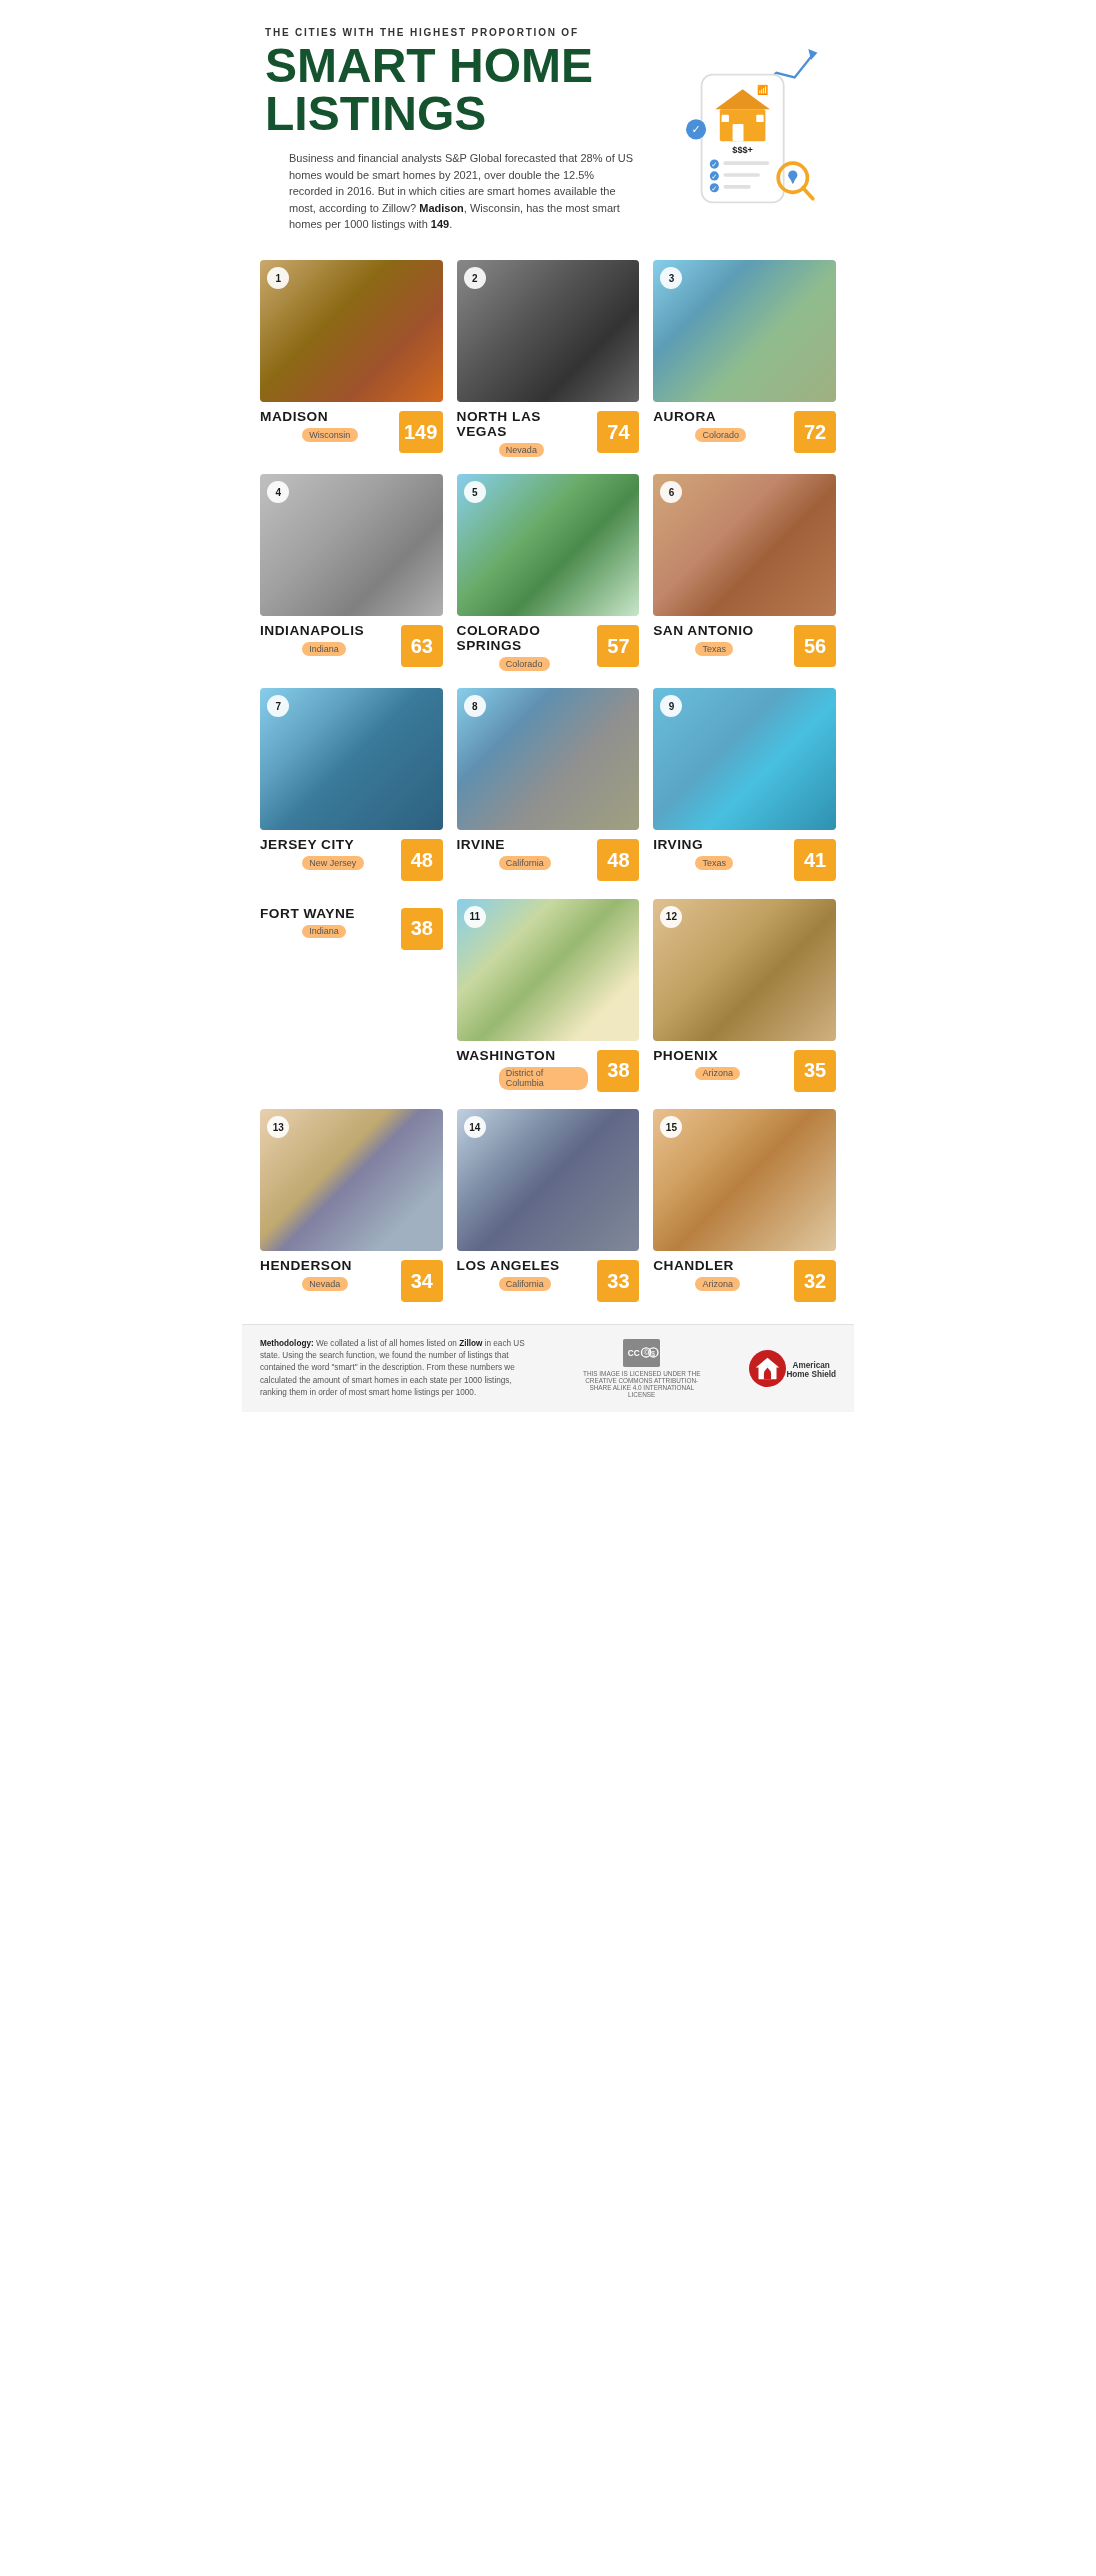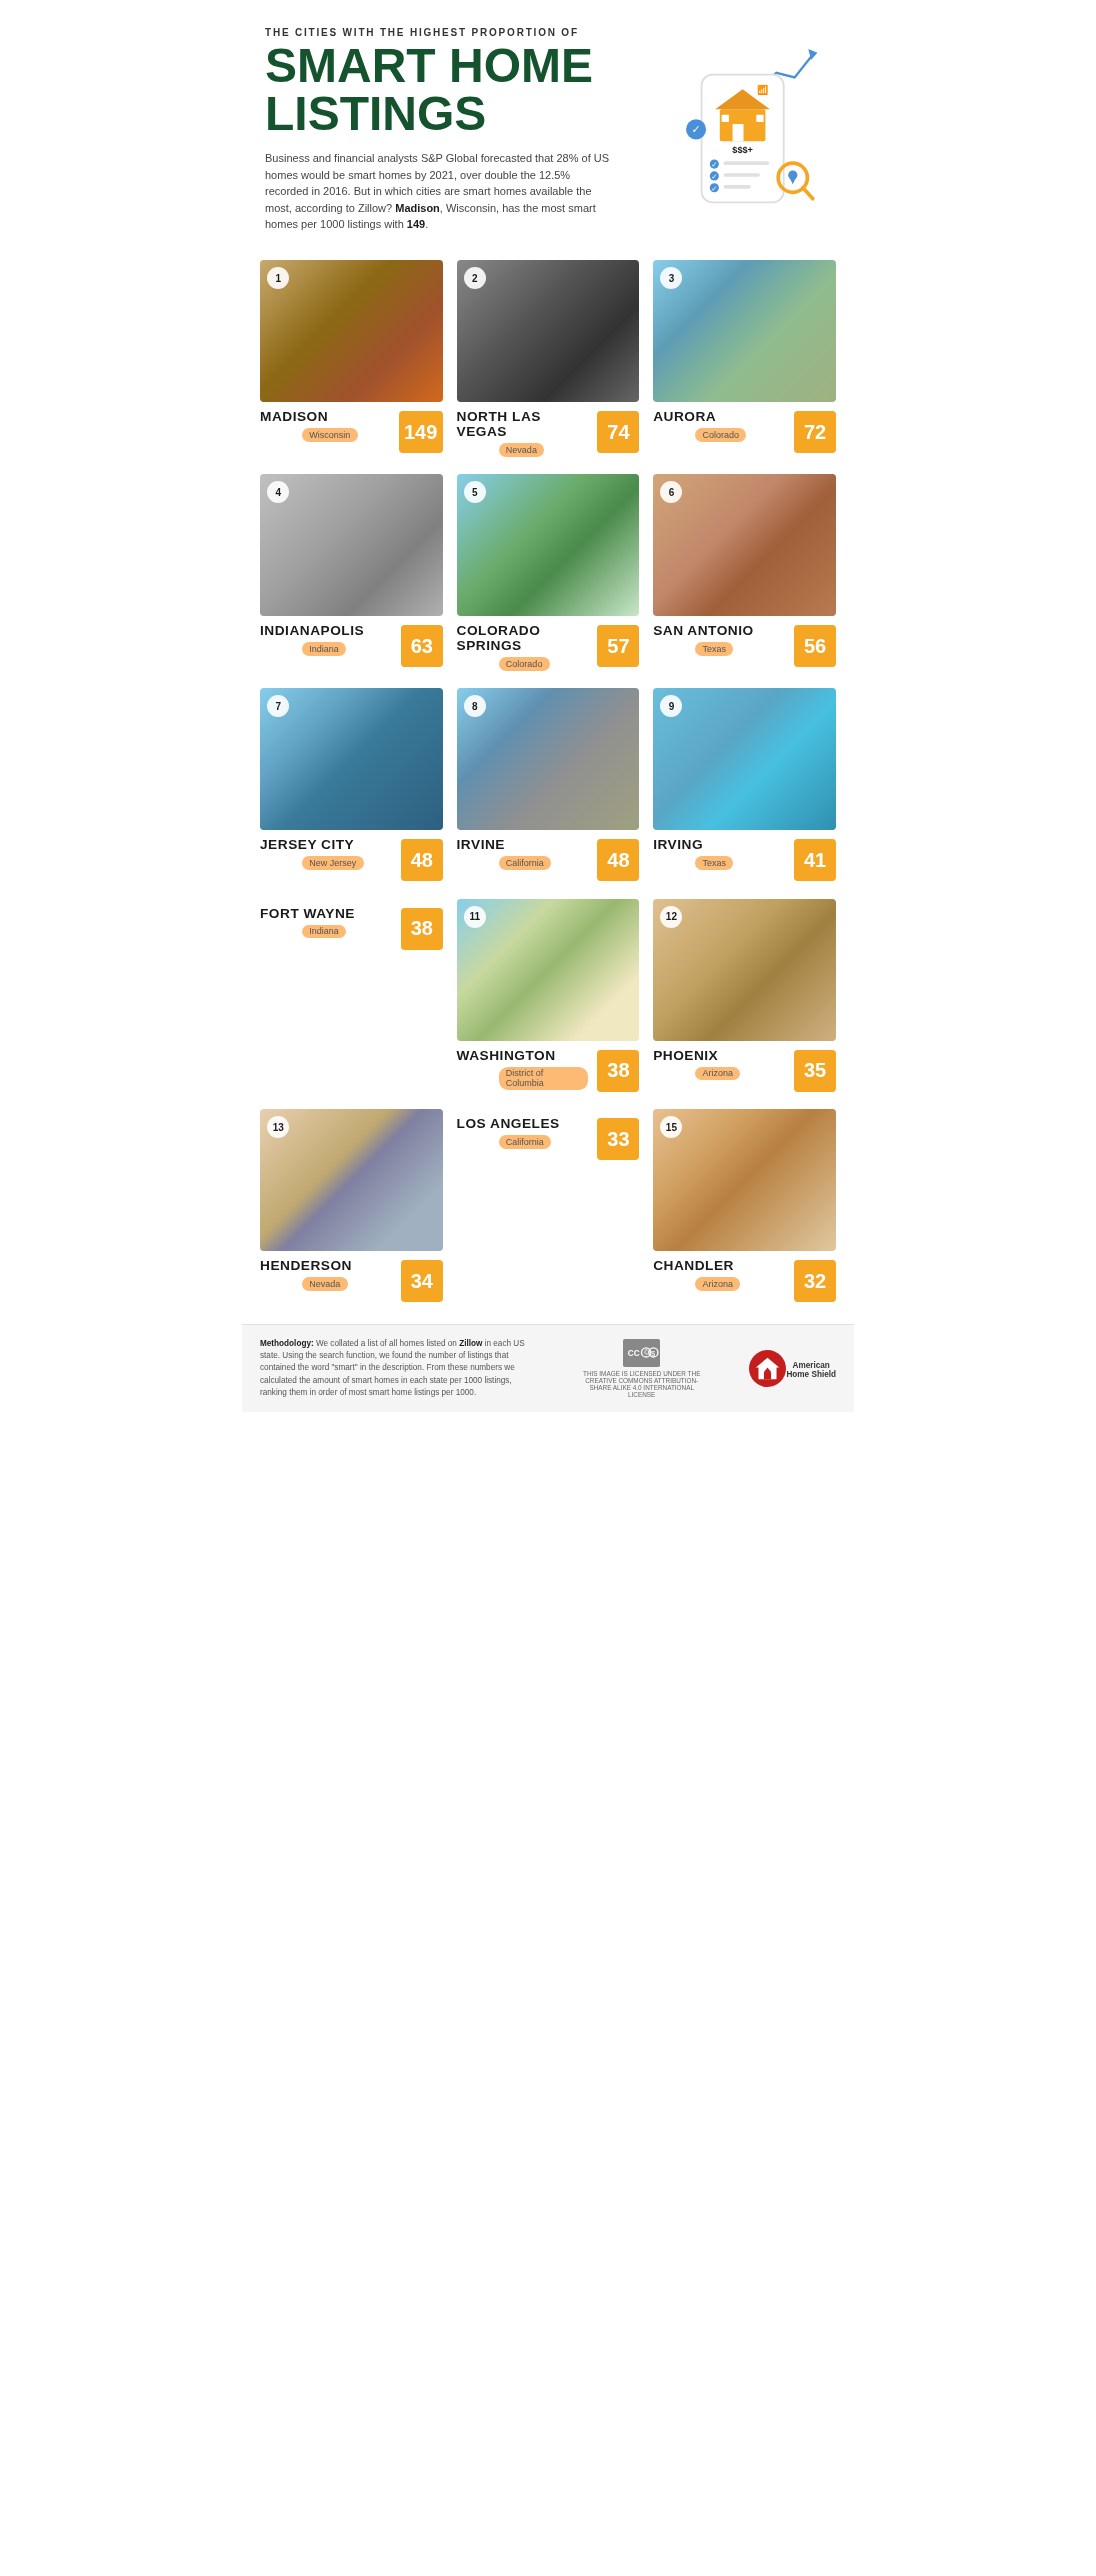--- a/index.html
+++ b/index.html
@@ -35,20 +35,21 @@
       color: #14532d;
       text-transform: uppercase;
       margin-bottom: 12.8px;
     }
 
     .header-description {
       font-size: 11px;
       color: #444;
       line-height: 1.5;
       max-width: 347px;
+      margin-left: 24px;
     }
 
     .header-description strong { color: #1a1a1a; }
 
     .header-right {
       width: 164px;
       display: flex;
       justify-content: center;
       align-items: center;
       padding-top: 9px;
@@ -421,20 +422,23 @@
     </div>
     <div class="city-info">
       <div class="city-name-section">
         <div class="city-name">HENDERSON</div>
         <div class="state-badge">Nevada</div>
       </div>
       <div class="city-score">34</div>
     </div>
   </div>
     <div class="city-card">
+    <div class="city-image img-los-angeles">
+      <div class="rank-badge">14</div>
+    </div>
     <div class="city-info">
       <div class="city-name-section">
         <div class="city-name">LOS ANGELES</div>
         <div class="state-badge">California</div>
       </div>
       <div class="city-score">33</div>
     </div>
   </div>
     <div class="city-card">
     <div class="city-image img-chandler">

